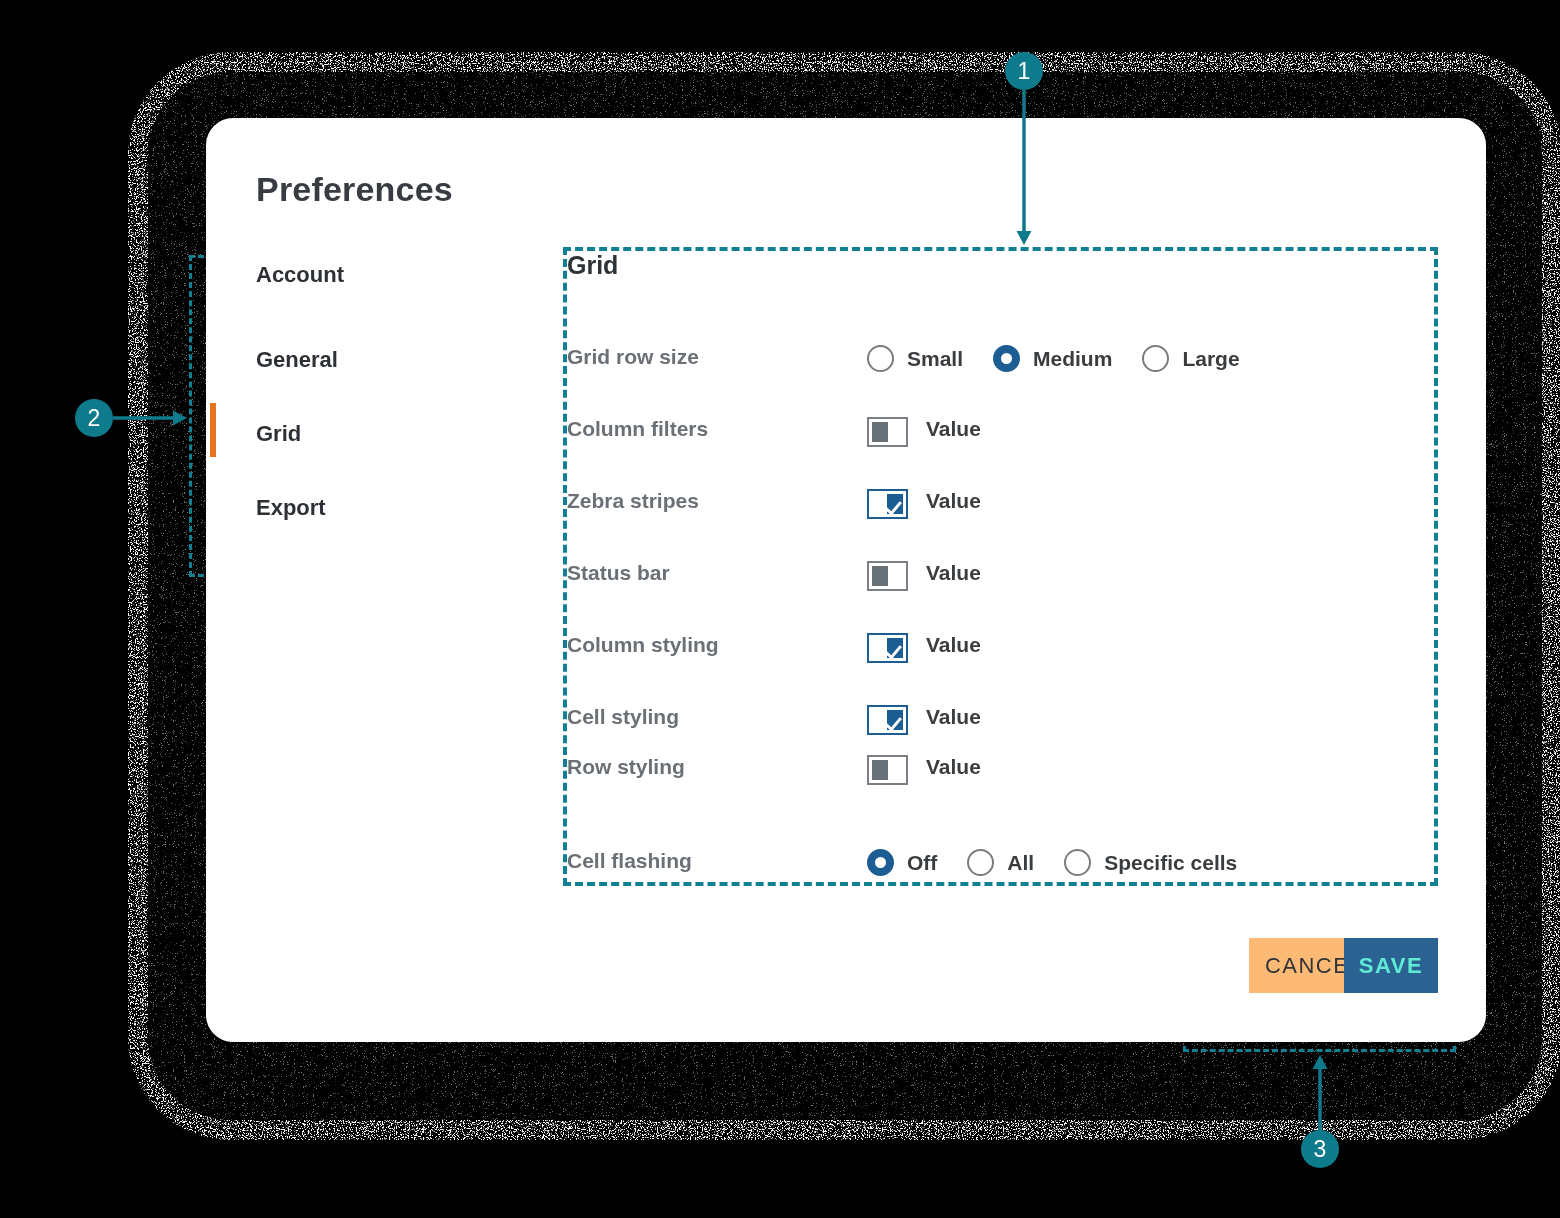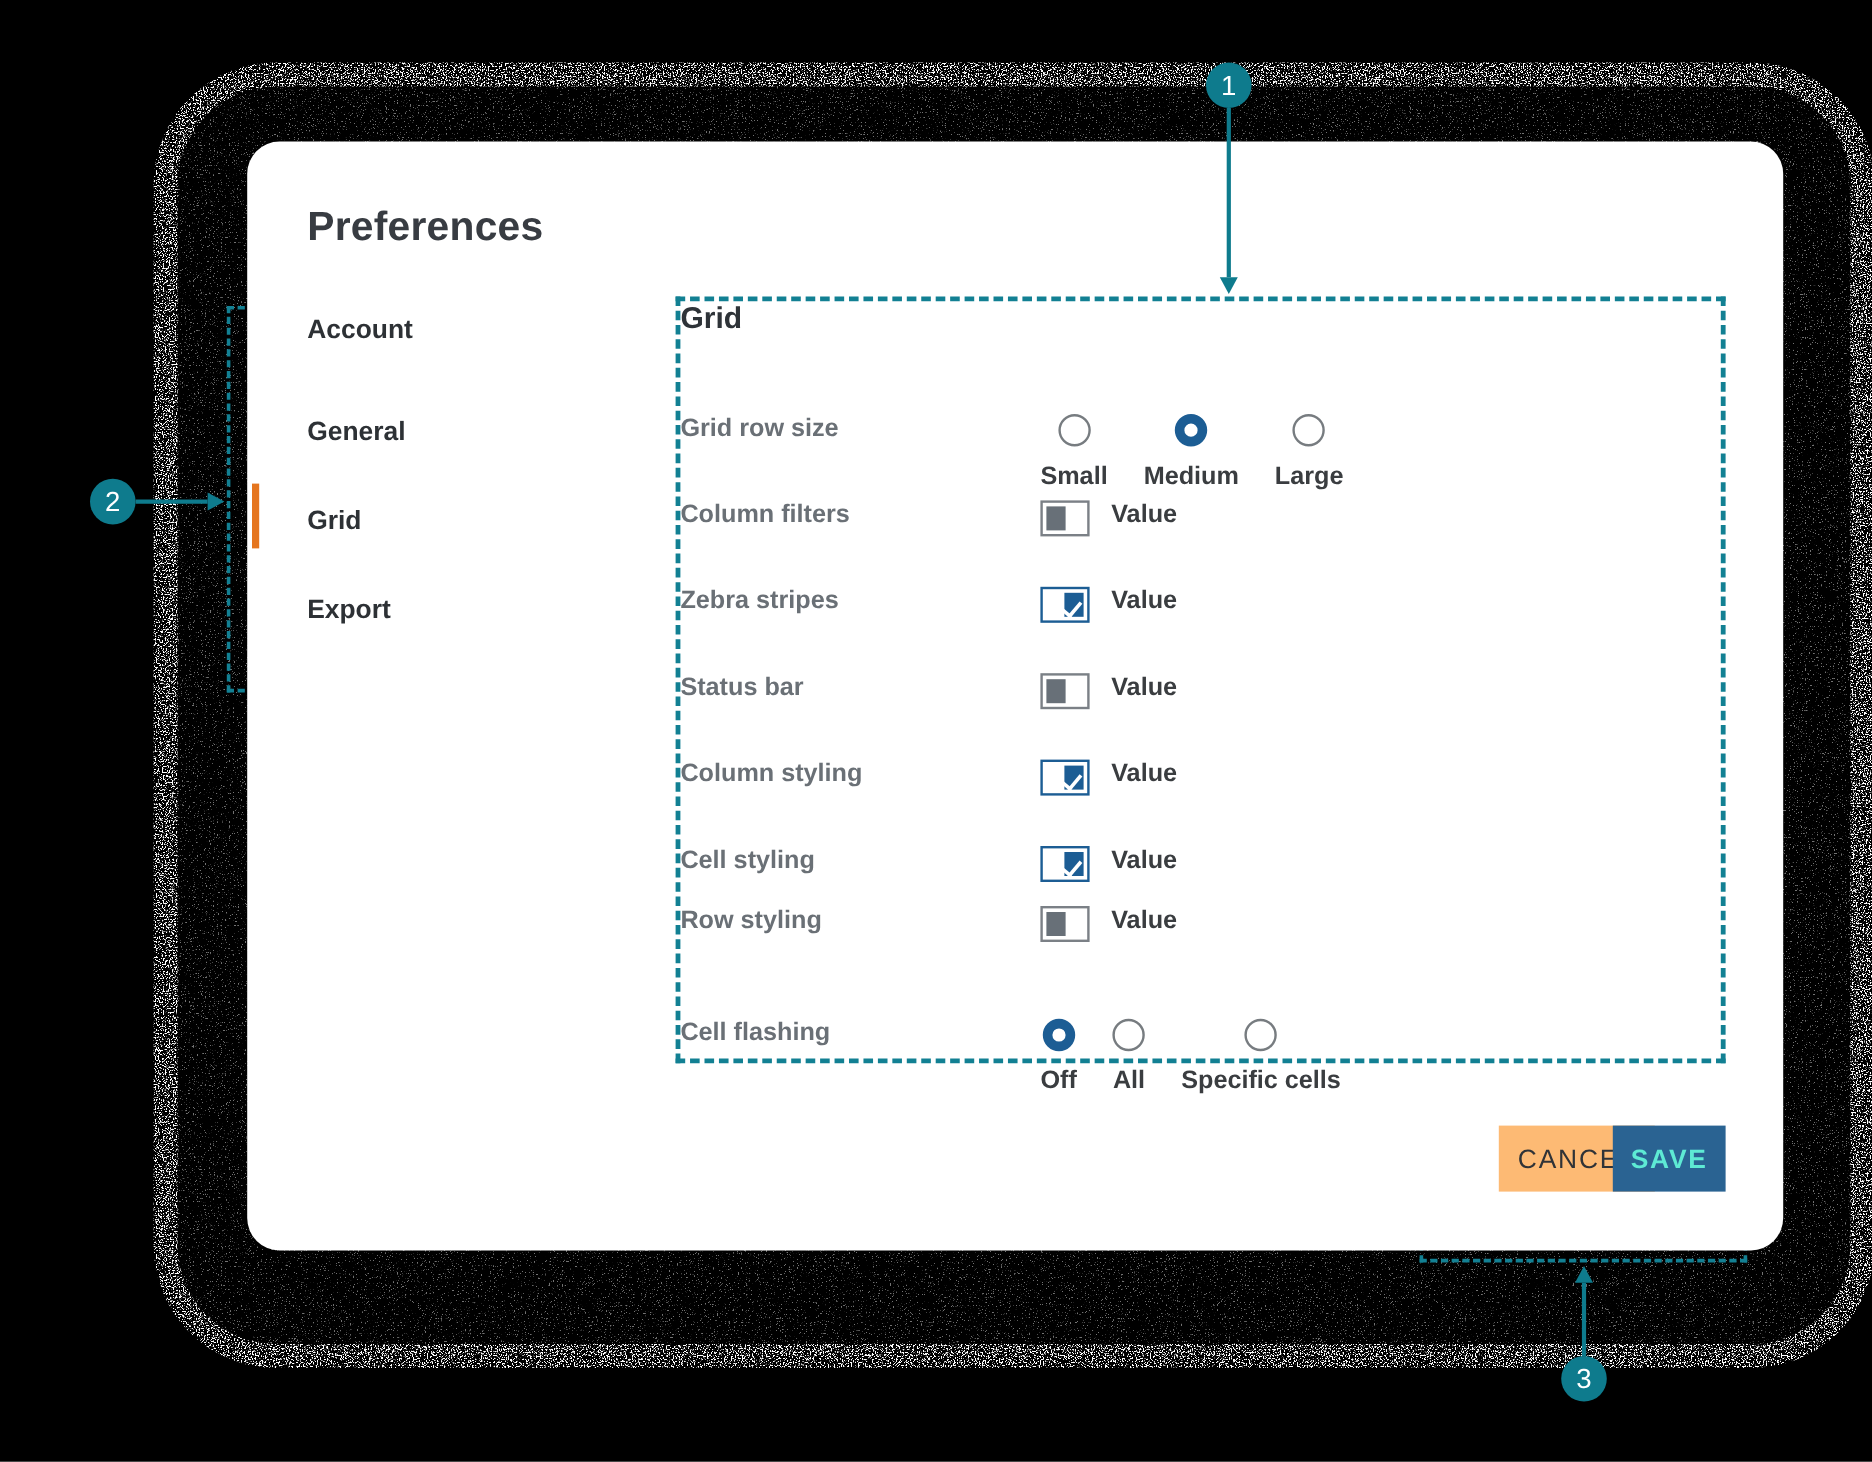--- a/index.html
+++ b/index.html
@@ -25,21 +25,21 @@
 
   
   #anno-region-1{position:absolute;left:357px;top:129px;width:875px;height:639px;
                  border:4px dashed #128093;box-sizing:border-box;pointer-events:none;z-index:15;}
 
   #panel-heading{position:absolute;left:361px;top:133px;font-size:25px;font-weight:600;color:#2e3338;}
 
   .setting-row{position:absolute;left:361px;height:30px;display:flex;align-items:flex-start;font-weight:bold;}
   .setting-label{flex:0 0 300px;font-size:21px;color:#6a7076;}
   .control-group{display:flex;align-items:center;gap:30px;}
-  .option{display:flex;align-items:center;gap:13px;flex-direction:column;}
+  .option{display:flex;align-items:center;gap:13px;}
   .opt-label,.value-label{font-size:21px;color:#3a3d40;}
 
   
   .radio{width:27px;height:27px;border:2px solid #777c80;border-radius:50%;
          background:#fff;box-sizing:border-box;display:inline-block;cursor:pointer;}
   .radio.checked{border:8px solid #1c5d94;}
 
   
   .toggle{width:41px;height:30px;border:2px solid #7b8086;background:#fff;box-sizing:border-box;
           position:relative;display:inline-block;margin-right:18px;cursor:pointer;}

